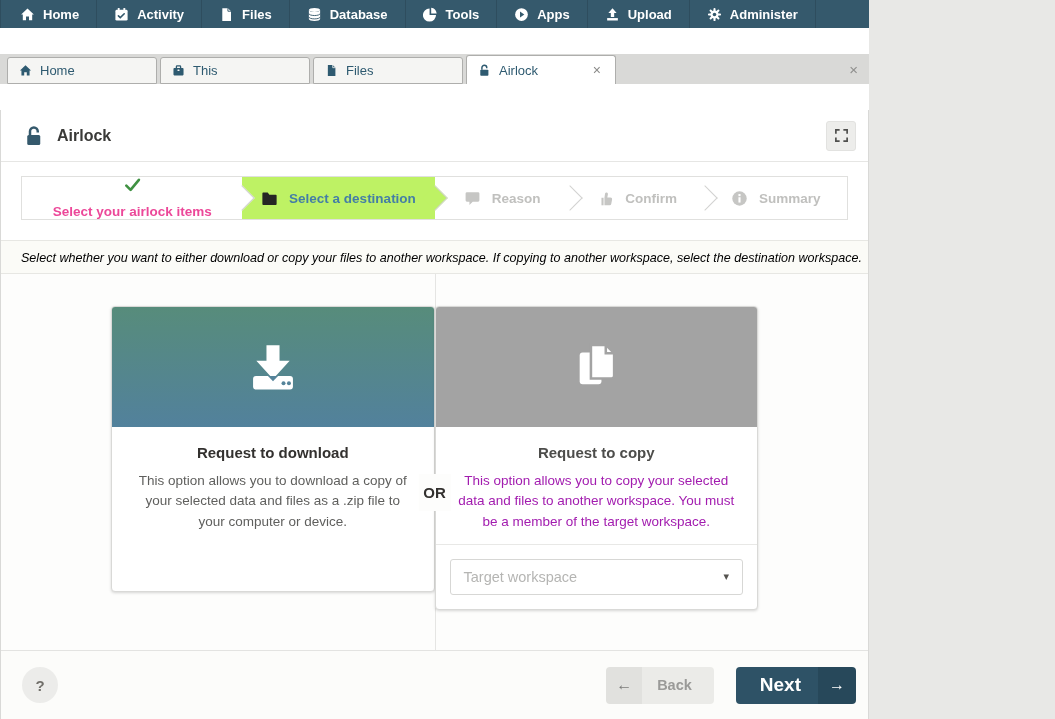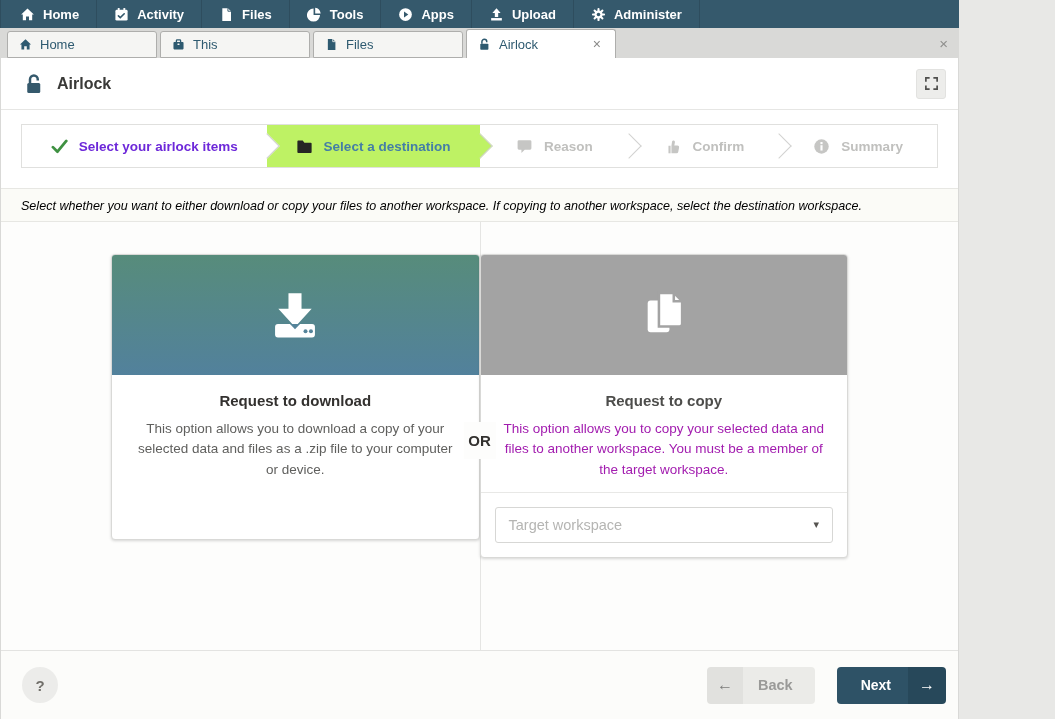--- a/index.html
+++ b/index.html
@@ -1,17 +1,17 @@
 <!DOCTYPE html>
 <html><head>
 <meta charset="utf-8">
 <style>
   * { margin:0; padding:0; box-sizing:border-box; }
   body { font-family:"Liberation Sans", sans-serif; background:#e8e8e6; }
-  .app { width:959px; height:719px; display:flex; flex-direction:column; background:#fff; overflow:hidden; }
+  .app { width:869px; height:719px; display:flex; flex-direction:column; background:#fff; overflow:hidden;gap:26px; }
 
   
   .topnav { flex:0 0 28px; background:#35596c; display:flex; align-items:stretch; }
   .nav-item { display:flex; align-items:center; gap:8px; padding:0 17px; color:#fff;
               font-size:13px; font-weight:600; text-decoration:none; border-right:1px solid rgba(0,0,0,.13); cursor:pointer; }
   .nav-item:first-child { border-left:1px solid rgba(0,0,0,.13); padding-left:19px; }
   .nico { display:flex; align-items:center; }
   .nico svg { width:15px; height:15px; }
 
   
@@ -43,21 +43,21 @@
           font-size:13.5px; font-weight:700; background:#fff; cursor:pointer; }
   .step::after { content:""; position:absolute; right:-9px; top:50%; width:17px; height:17px;
                  transform:translateY(-50%) rotate(45deg); border-top:1px solid #d2d2d0; border-right:1px solid #d2d2d0;
                  background:inherit; }
   .step:last-child::after { display:none; }
   .step:nth-child(1){ flex:1.55; z-index:5; }
   .step:nth-child(2){ flex:1.35; z-index:4; }
   .step:nth-child(3){ flex:0.95; z-index:3; }
   .step:nth-child(4){ flex:0.95; z-index:2;align-items:center; }
   .step:nth-child(5){ flex:1.0;  z-index:1; }
-  .step.complete { color:#6d28d9; }
+  .step.complete { color:#ec4899;flex-direction:column; }
   .step.active { background:#bef264; color:#447ea6; }
   .step.upcoming { color:#c0c0be; font-weight:600; }
   .step svg { width:17px; height:17px; }
 
   
   .instruction { flex:0 0 34px; background:#fbfbf7; border-top:1px solid #e7e7e3; border-bottom:1px solid #e7e7e3;
                  display:flex; align-items:center; padding:0 20px; font-style:italic; font-size:13.5px; color:#000000; }
   .instruction span { display:inline-block; transform:scaleX(.93); transform-origin:left center; white-space:nowrap; }
 
   
@@ -85,21 +85,21 @@
   
   .foot { flex:0 0 69px; background:#fcfcfa; border-top:1px solid #e3e3e1; display:flex; align-items:center;
           padding:0 12px 0 21px; }
   .help-btn { width:36px; height:36px; border-radius:50%; background:#ececea; color:#716f6a; font-weight:700;
               font-size:15px; display:flex; align-items:center; justify-content:center; cursor:pointer; }
   .btn { display:flex; height:37px; border-radius:4px; overflow:hidden; cursor:pointer; }
   .btn-back { margin-left:auto; }
   .btn-back .seg { width:36px; background:#e1e1de; color:#7c7c7a; display:flex; align-items:center; justify-content:center; font-size:16px; }
   .btn-back .lbl { background:#ebebe8; color:#9a9a98; font-weight:600; font-size:14.5px; display:flex; align-items:center; padding:0 22px 0 15px; }
   .btn-next { margin-left:22px; }
-  .btn-next .lbl { background:#2e5266; color:#fff; font-weight:700; font-size:14px; display:flex; align-items:center; padding:0 17px 0 24px; }
+  .btn-next .lbl { background:#2e5266; color:#fff; font-weight:700; font-size:19px; display:flex; align-items:center; padding:0 17px 0 24px; }
   .btn-next .seg { width:38px; background:#27485a; color:#fff; display:flex; align-items:center; justify-content:center; font-size:16px; }
 </style>
 </head>
 <body>
 
 <div class="app">
 
   <nav class="topnav">
     <a class="nav-item">
       <span class="nico">
@@ -121,20 +121,31 @@
       <span>Activity</span>
     </a>
     <a class="nav-item">
       <span class="nico">
         <svg viewBox="0 0 16 16">
             <path d="M3.5 1.2 h6 L12.8 4.5 v10.3 H3.5 Z" fill="#fff"></path>
             <path d="M9.5 1.2 V4.5 h3.3" fill="none" stroke="#35596c" stroke-width="1"></path>
           </svg>
       </span>
       <span>Files</span>
+    </a>
+    <a class="nav-item">
+      <span class="nico">
+        <svg viewBox="0 0 16 16">
+            <ellipse cx="8" cy="3.1" rx="6" ry="2.1" fill="#fff"></ellipse>
+            <path d="M2 3.1 v9.6 c0 1.2 2.7 2.1 6 2.1 s6-.9 6-2.1 V3.1 c0 1.2-2.7 2.1-6 2.1 S2 4.3 2 3.1 Z" fill="#fff"></path>
+            <path d="M2 7 c0 1.2 2.7 2.1 6 2.1 s6-.9 6-2.1" stroke="#35596c" stroke-width="1" fill="none"></path>
+            <path d="M2 10.6 c0 1.2 2.7 2.1 6 2.1 s6-.9 6-2.1" stroke="#35596c" stroke-width="1" fill="none"></path>
+          </svg>
+      </span>
+      <span>Database</span>
     </a>
     <a class="nav-item">
       <span class="nico">
         <svg viewBox="0 0 16 16">
             <path d="M7 8.5 V1.6 A7 7 0 1 0 13.9 8.5 Z" fill="#fff"></path>
             <path d="M8.7 6.8 V.9 a7 7 0 0 1 5.9 5.9 Z" fill="#fff"></path>
           </svg>
       </span>
       <span>Tools</span>
     </a>

